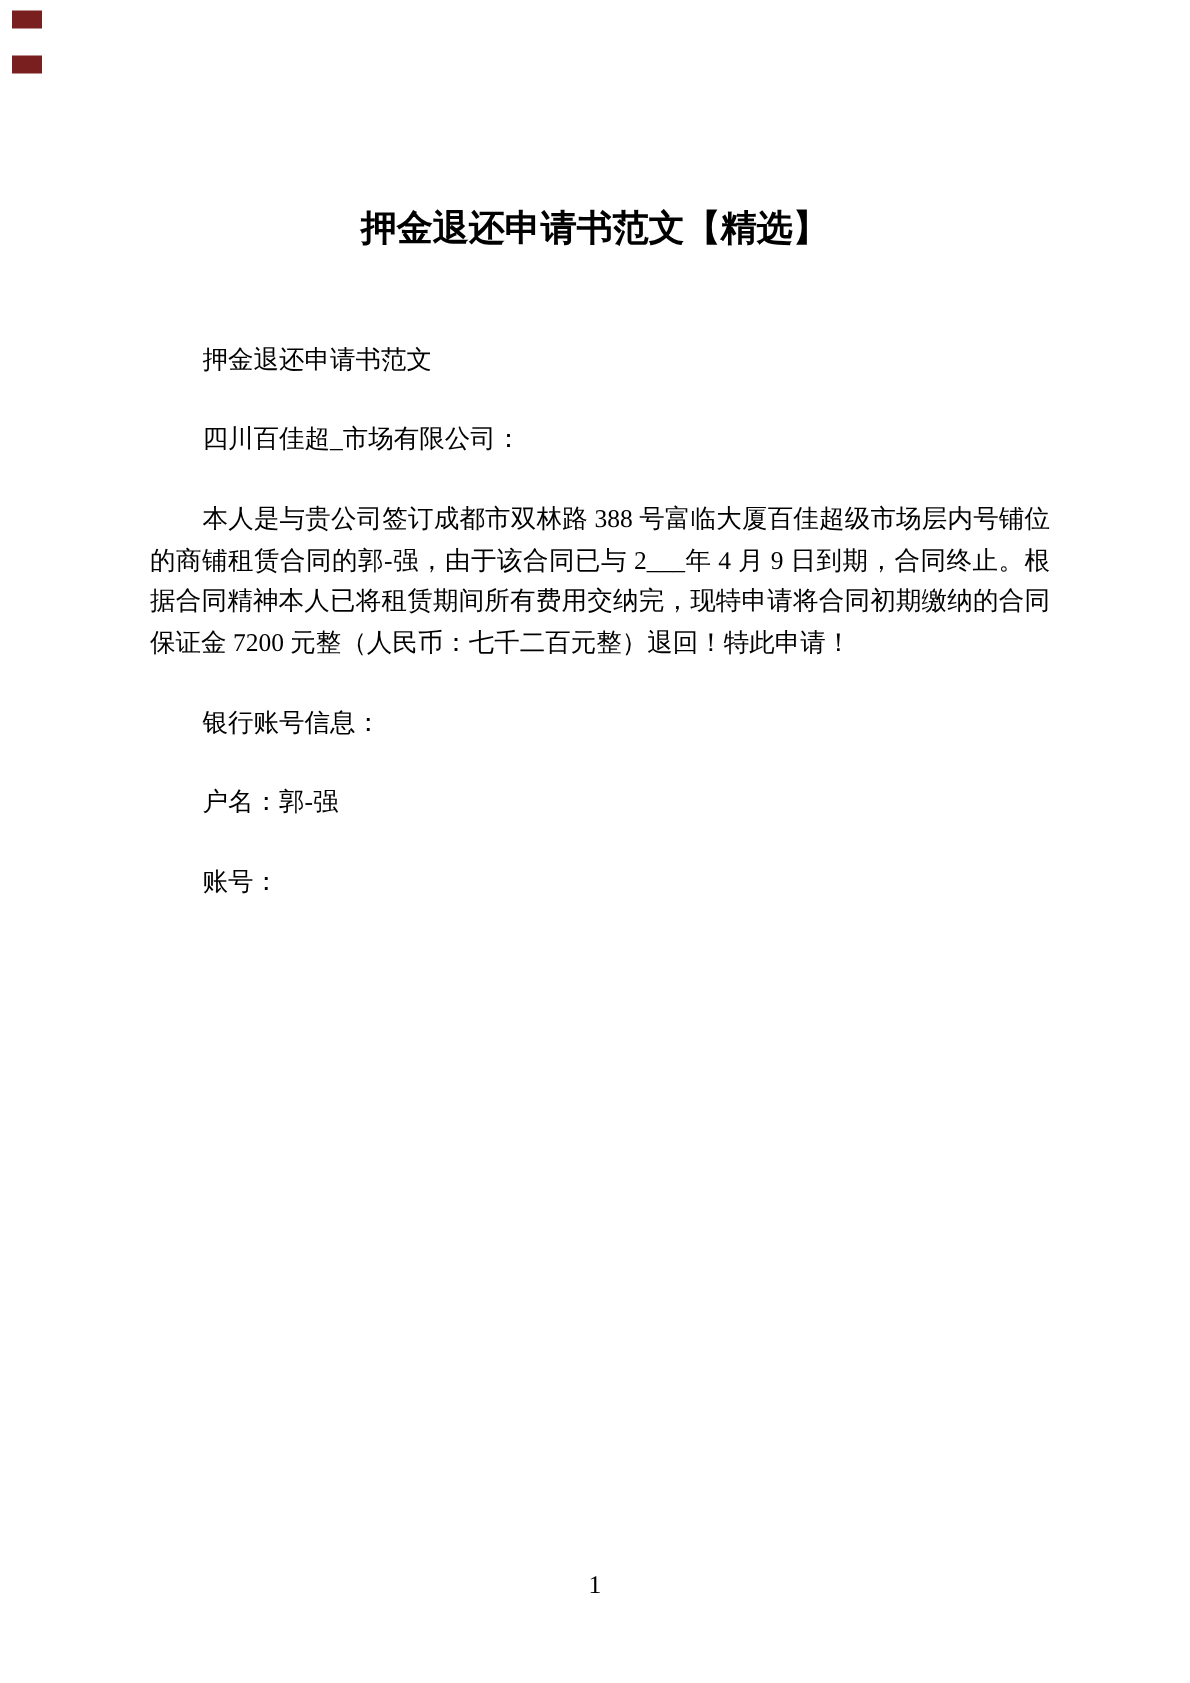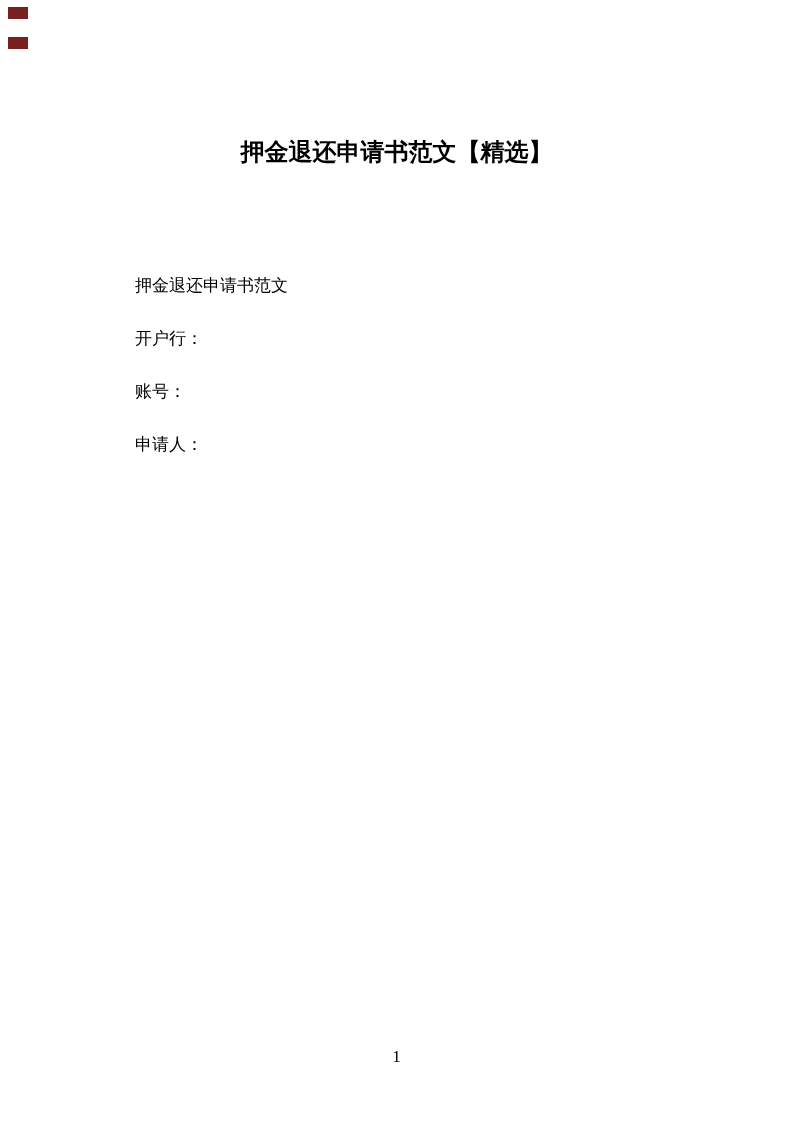--- a/index.html
+++ b/index.html
@@ -47,21 +47,21 @@
   p.doc {
     margin: 0 0 25.5px 0;
     font-size: 17px;
     line-height: 27.5px;
     text-indent: 35px;
     text-align: justify;
     color: #000000;
     word-break: break-all;
   }
   p.doc.first {
-    margin-top: 106px;
+    margin-top: 60px;
   }
   .page-number {
     position: absolute;
     top: 1046px;
     left: 0;
     width: 100%;
     text-align: center;
     font-size: 17px;
     line-height: 22px;
     color: #000000;
@@ -72,20 +72,22 @@
 
 <div class="page">
 
   <div class="corner-mark top"></div>
   <div class="corner-mark bottom"></div>
 
   <h1 class="doc-title">押金退还申请书范文【精选】</h1>
 
   <div class="content">
     <p class="doc first">押金退还申请书范文</p>
-    <p class="doc">开户行：</p>
+    <p class="doc">四川百佳超_市场有限公司：</p>
+    <p class="doc">本人是与贵公司签订成都市双林路 388 号富临大厦百佳超级市场层内号铺位的商铺租赁合同的郭-强，由于该合同已与 2___年 4 月 9 日到期，合同终止。根据合同精神本人已将租赁期间所有费用交纳完，现特申请将合同初期缴纳的合同保证金 7200 元整（人民币：七千二百元整）退回！特此申请！</p>
+    <p class="doc">银行账号信息：</p>
+    <p class="doc">户名：郭-强</p>
     <p class="doc">账号：</p>
-    <p class="doc">申请人：</p>
   </div>
 
   <div class="page-number">1</div>
 
 </div>
 
 </body></html>

